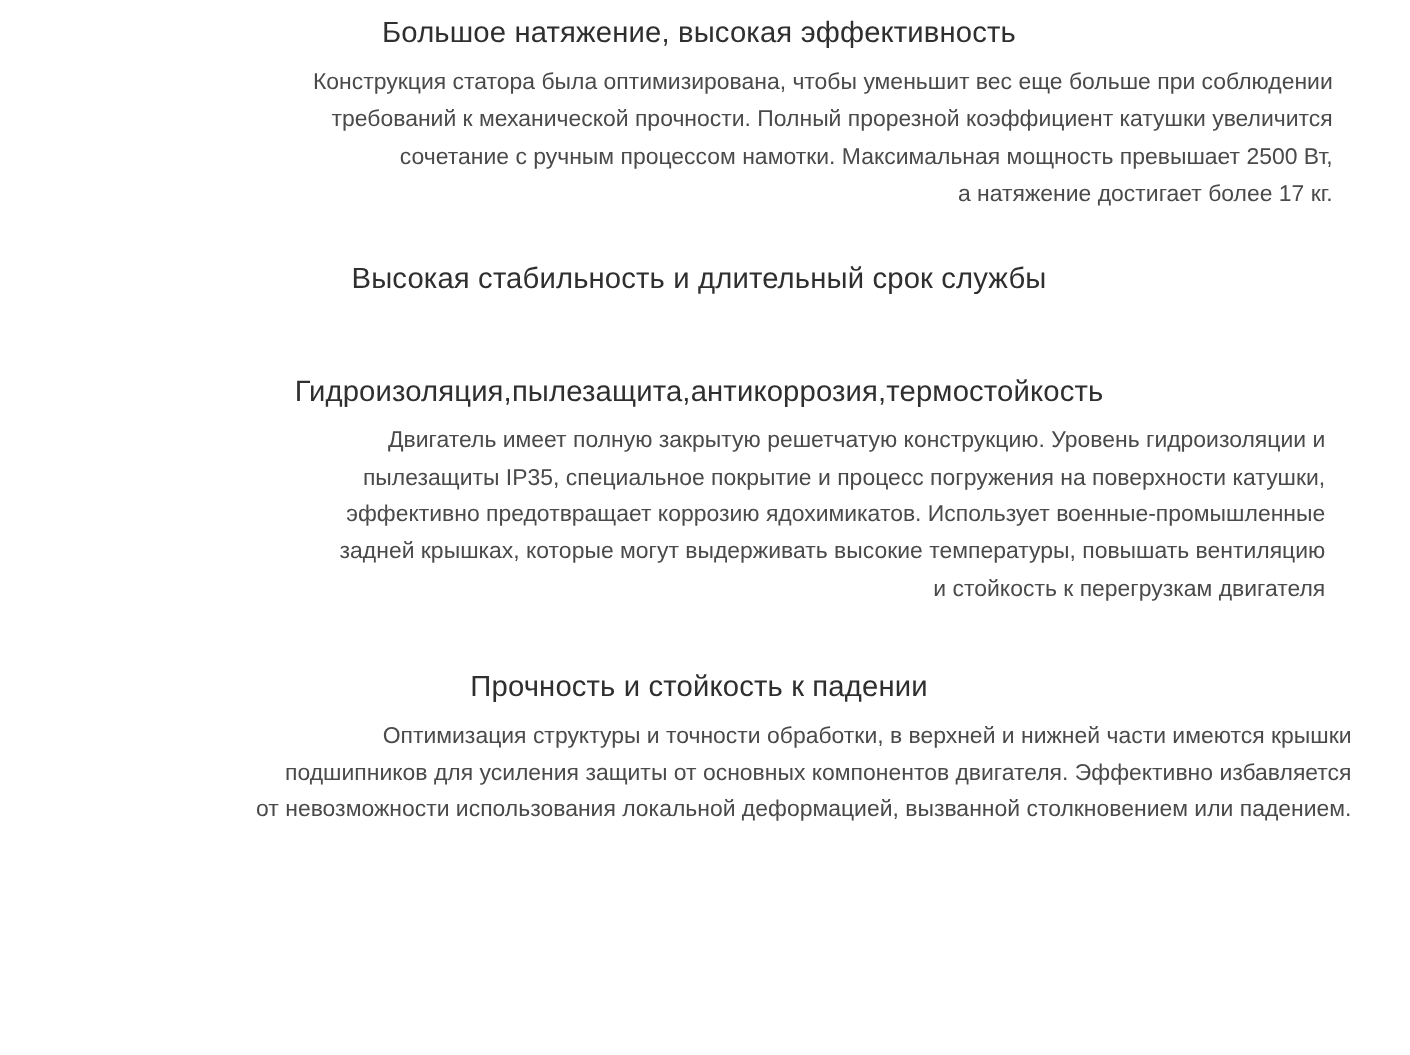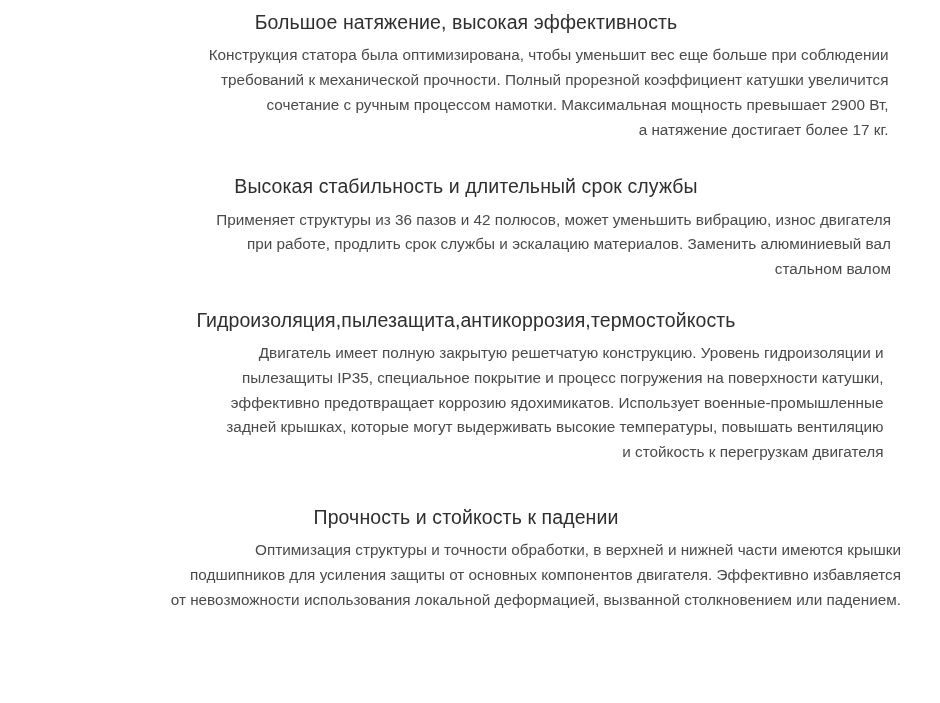--- a/index.html
+++ b/index.html
@@ -41,50 +41,45 @@
     color: #4a4a4a;
     line-height: 1.62;
     margin: 0 auto;
     max-width: 860px;
   }
   .section-body p {
     margin: 0;
     text-align: right;
   }
   .s1 { margin-bottom: 30px; }
-  .s2 { margin-bottom: 24px; }
+  .s2 { margin-bottom: 39px; }
   .s3 { margin-bottom: 38px; }
   .s4 { margin-bottom: 0; }
   .s1 .section-body { max-width: 845px; }
   .s2 .section-body { max-width: 850px; }
   .s3 .section-body { max-width: 835px; }
   .s4 .section-body { max-width: 870px; }
 </style>
 </head>
 <body>
 
 <div class="page">
 
   <section class="section s1">
     <h2 class="section-title">Большое натяжение, высокая эффективность</h2>
     <div class="section-body">
       <p>Конструкция статора была оптимизирована, чтобы уменьшит вес еще больше при соблюдении</p>
       <p>требований к механической прочности. Полный прорезной коэффициент катушки увеличится</p>
-      <p>сочетание с ручным процессом намотки. Максимальная мощность превышает 2900 Вт,</p>
+      <p>сочетание с ручным процессом намотки. Максимальная мощность превышает 2500 Вт,</p>
       <p>а натяжение достигает более 17 кг.</p>
     </div>
   </section>
 
   <section class="section s2">
     <h2 class="section-title">Высокая стабильность и длительный срок службы</h2>
-    <div class="section-body">
-      <p>Применяет структуры из 36 пазов и 42 полюсов, может уменьшить вибрацию, износ двигателя</p>
-      <p>при работе, продлить срок службы и эскалацию материалов. Заменить алюминиевый вал</p>
-      <p>стальном валом</p>
-    </div>
   </section>
 
   <section class="section s3">
     <h2 class="section-title">Гидроизоляция,пылезащита,антикоррозия,термостойкость</h2>
     <div class="section-body">
       <p>Двигатель имеет полную закрытую решетчатую конструкцию. Уровень гидроизоляции и</p>
       <p>пылезащиты IP35, специальное покрытие и процесс погружения на поверхности катушки,</p>
       <p>эффективно предотвращает коррозию ядохимикатов. Использует военные-промышленные</p>
       <p>задней крышках, которые могут выдерживать высокие температуры, повышать вентиляцию</p>
       <p>и стойкость  к перегрузкам двигателя</p>

